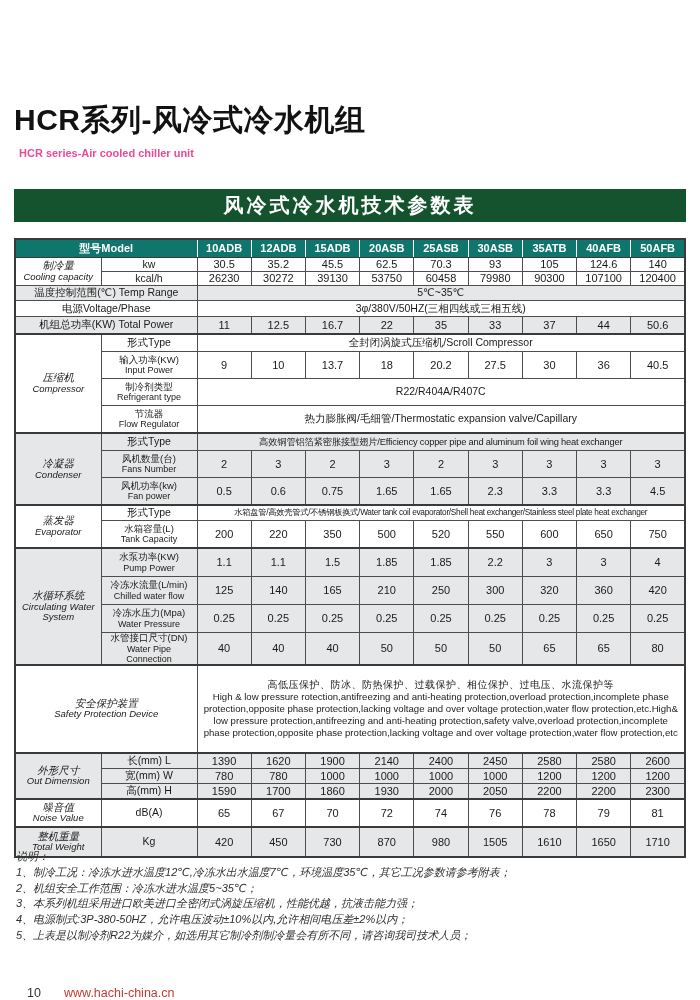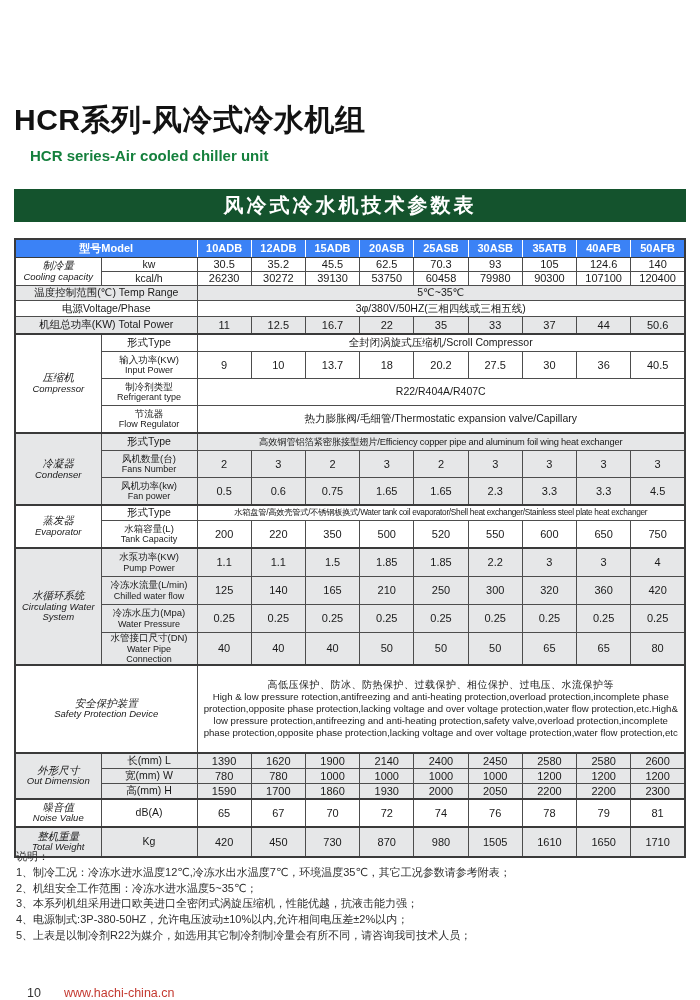--- a/index.html
+++ b/index.html
@@ -2,56 +2,56 @@
 <html><head>
 <meta charset="utf-8">
 <style>
   html,body{margin:0;padding:0;}
   body{
     width:700px;height:1000px;background:#ffffff;position:relative;overflow:hidden;
     font-family:"Liberation Sans","DejaVu Sans",sans-serif;color:#1a1a1a;
     -webkit-font-smoothing:antialiased;
   }
   .page-title{position:absolute;left:14px;top:100px;font-size:30px;font-weight:bold;color:#121212;letter-spacing:0.5px;}
-  .page-subtitle{position:absolute;left:30px;top:147px;font-size:15px;font-weight:600;color:#15803d;}
+  .page-subtitle{position:absolute;left:19px;top:147px;font-size:11px;font-weight:600;color:#ec4899;}
   .banner{
     position:absolute;left:14px;top:189px;width:672px;height:33px;background:#14532d;
     display:flex;align-items:center;justify-content:center;
     color:#ffffff;font-size:20px;font-weight:bold;letter-spacing:3px;
   }
   table.spec{
     position:absolute;left:14px;top:238px;width:672px;
     border-collapse:collapse;table-layout:fixed;
     font-size:11px;color:#1a1a1a;border:2px solid #3a3a3a;
   }
   table.spec td{
     border:1px solid #4d4d4d;text-align:center;vertical-align:middle;
     padding:0 2px;line-height:1.12;overflow:hidden;
   }
   tr.gray td{background:#e6e7e8;}
   tr.sect td{border-top-width:2px;border-top-color:#3a3a3a;}
   tr.model-row td{
-    background:#3b82f6;color:#ffffff;font-weight:bold;font-size:11px;
+    background:#0f766e;color:#ffffff;font-weight:bold;font-size:11px;
     border:1px solid #ffffff;border-bottom-color:#3a3a3a;border-top-color:#3a3a3a;height:17px;margin-top:48px;
   }
   td.group{font-size:10.5px;font-style:italic;}
   td.group .en{font-size:9.5px;line-height:1.1;}
   td.sub1{font-size:10.5px;}
   td.sub2{font-size:9.5px;line-height:1.05;}
   td.sub2 .en{font-size:9px;}
   td.mlabel{font-size:10.5px;margin-left:20px;}
   td.wide{font-size:10.5px;}
   td.wide.small{font-size:9.3px;letter-spacing:-0.2px;}
   td.wide.tiny{font-size:8.3px;letter-spacing:-0.3px;}
   td.safety-cell{text-align:left;padding:3px 6px;vertical-align:top;border-radius:25px;}
   .s-cn{font-size:10px;letter-spacing:0.5px;margin-bottom:1px;}
   .s-en{font-size:9.6px;line-height:1.22;color:#222;}
   .rh14 td{height:13px;} .rh15 td{height:14px;} .rh16 td{height:15px;} .rh17 td{height:16px;}
   .rh23 td{height:22px;} .rh27 td{height:26px;} .rh28 td{height:27px;} .rh29 td{height:28px;} .rh87 td{height:86px;}
-  .notes{position:absolute;left:16px;top:849px;font-size:11px;line-height:15.8px;color:#2e2e2e;width:670px;}
+  .notes{position:absolute;left:16px;top:849px;font-size:11px;line-height:15.8px;color:#2e2e2e;width:670px;font-style:italic;}
   .footer{position:absolute;left:0;bottom:0;width:700px;height:16px;}
   .footer .page-num{position:absolute;left:27px;bottom:0;font-size:12.5px;color:#333;}
   .footer .site-url{position:absolute;left:64px;bottom:0;font-size:12.5px;color:#c43a31;}
 </style>
 </head>
 <body>
 
 <div>
 
   <div class="page-title">HCR系列-风冷式冷水机组</div>

